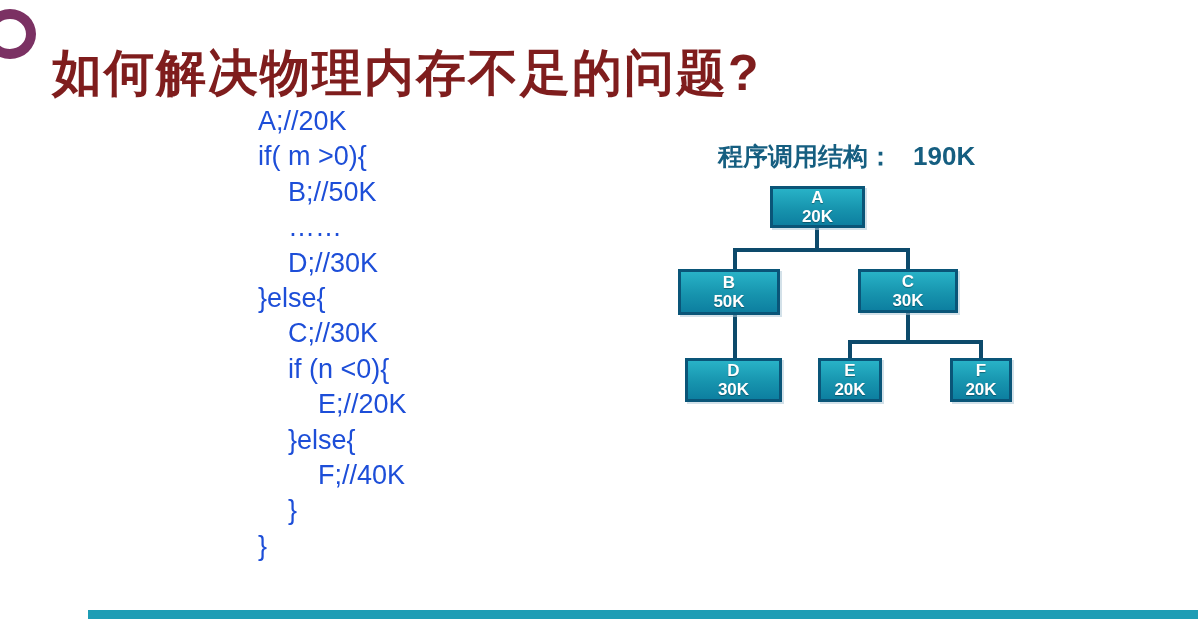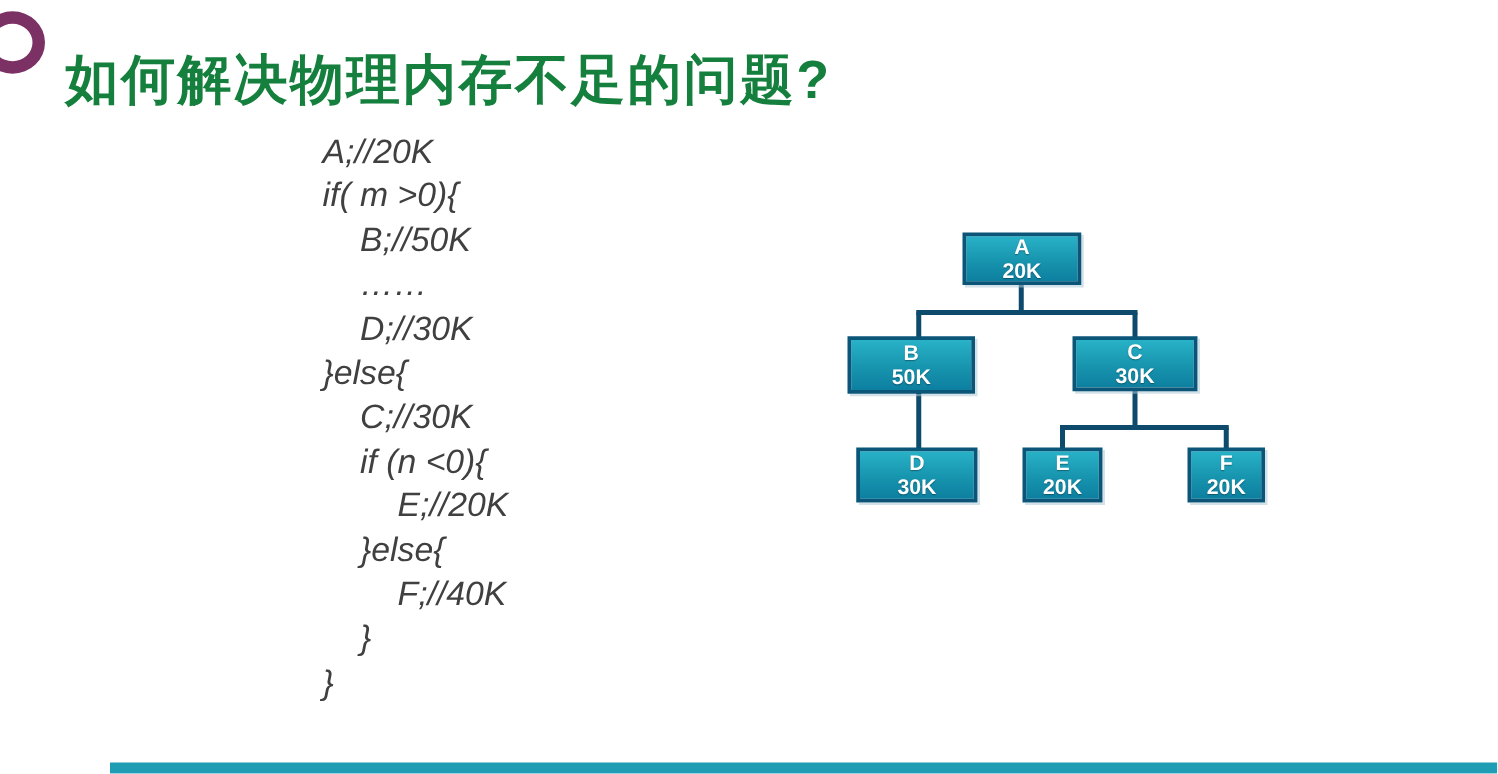--- a/index.html
+++ b/index.html
@@ -7,27 +7,27 @@
     position:relative;width:1198px;height:619px;background:#ffffff;overflow:hidden;
     font-family:"Liberation Sans","DejaVu Sans",sans-serif;
   }
   
   .accent-ring{
     position:absolute;left:-16px;top:9px;width:52px;height:50px;
     box-sizing:border-box;border:10px solid #7b3163;border-radius:50%;
   }
   .slide-title{
     position:absolute;left:52px;top:6px;
-    font-size:43px;font-weight:600;color:#15803d;letter-spacing:2px;white-space:nowrap;
+    font-size:50px;font-weight:600;color:#7f1d1d;letter-spacing:2px;white-space:nowrap;
   }
   
   .code-block{
     position:absolute;left:258px;top:104px;margin:0;
     font-family:"Liberation Sans","DejaVu Sans",sans-serif;
-    font-size:27px;line-height:35.4px;color:#404040;white-space:pre;font-style:italic;
+    font-size:27px;line-height:35.4px;color:#1d4ed8;white-space:pre;
   }
   
   .tree-heading{
     position:absolute;left:718px;top:140px;
     font-size:25px;font-weight:700;color:#155e80;white-space:nowrap;
   }
   .tree-heading .total{margin-left:20px;font-size:26px;}
   
   .node{
     position:absolute;box-sizing:border-box;
@@ -74,20 +74,23 @@
     D;//30K
 }else{
     C;//30K
     if (n &lt;0){
         E;//20K
     }else{
         F;//40K
     }
 }</pre>
 
+  <div class="tree-heading">
+    <span>程序调用结构：</span><span class="total">190K</span>
+  </div>
 
   <div class="conn c-a-down"></div>
   <div class="conn c-bus1"></div>
   <div class="conn c-b-drop"></div>
   <div class="conn c-c-drop"></div>
   <div class="conn c-b-d"></div>
   <div class="conn c-c-down"></div>
   <div class="conn c-bus2"></div>
   <div class="conn c-e-drop"></div>
   <div class="conn c-f-drop"></div>

